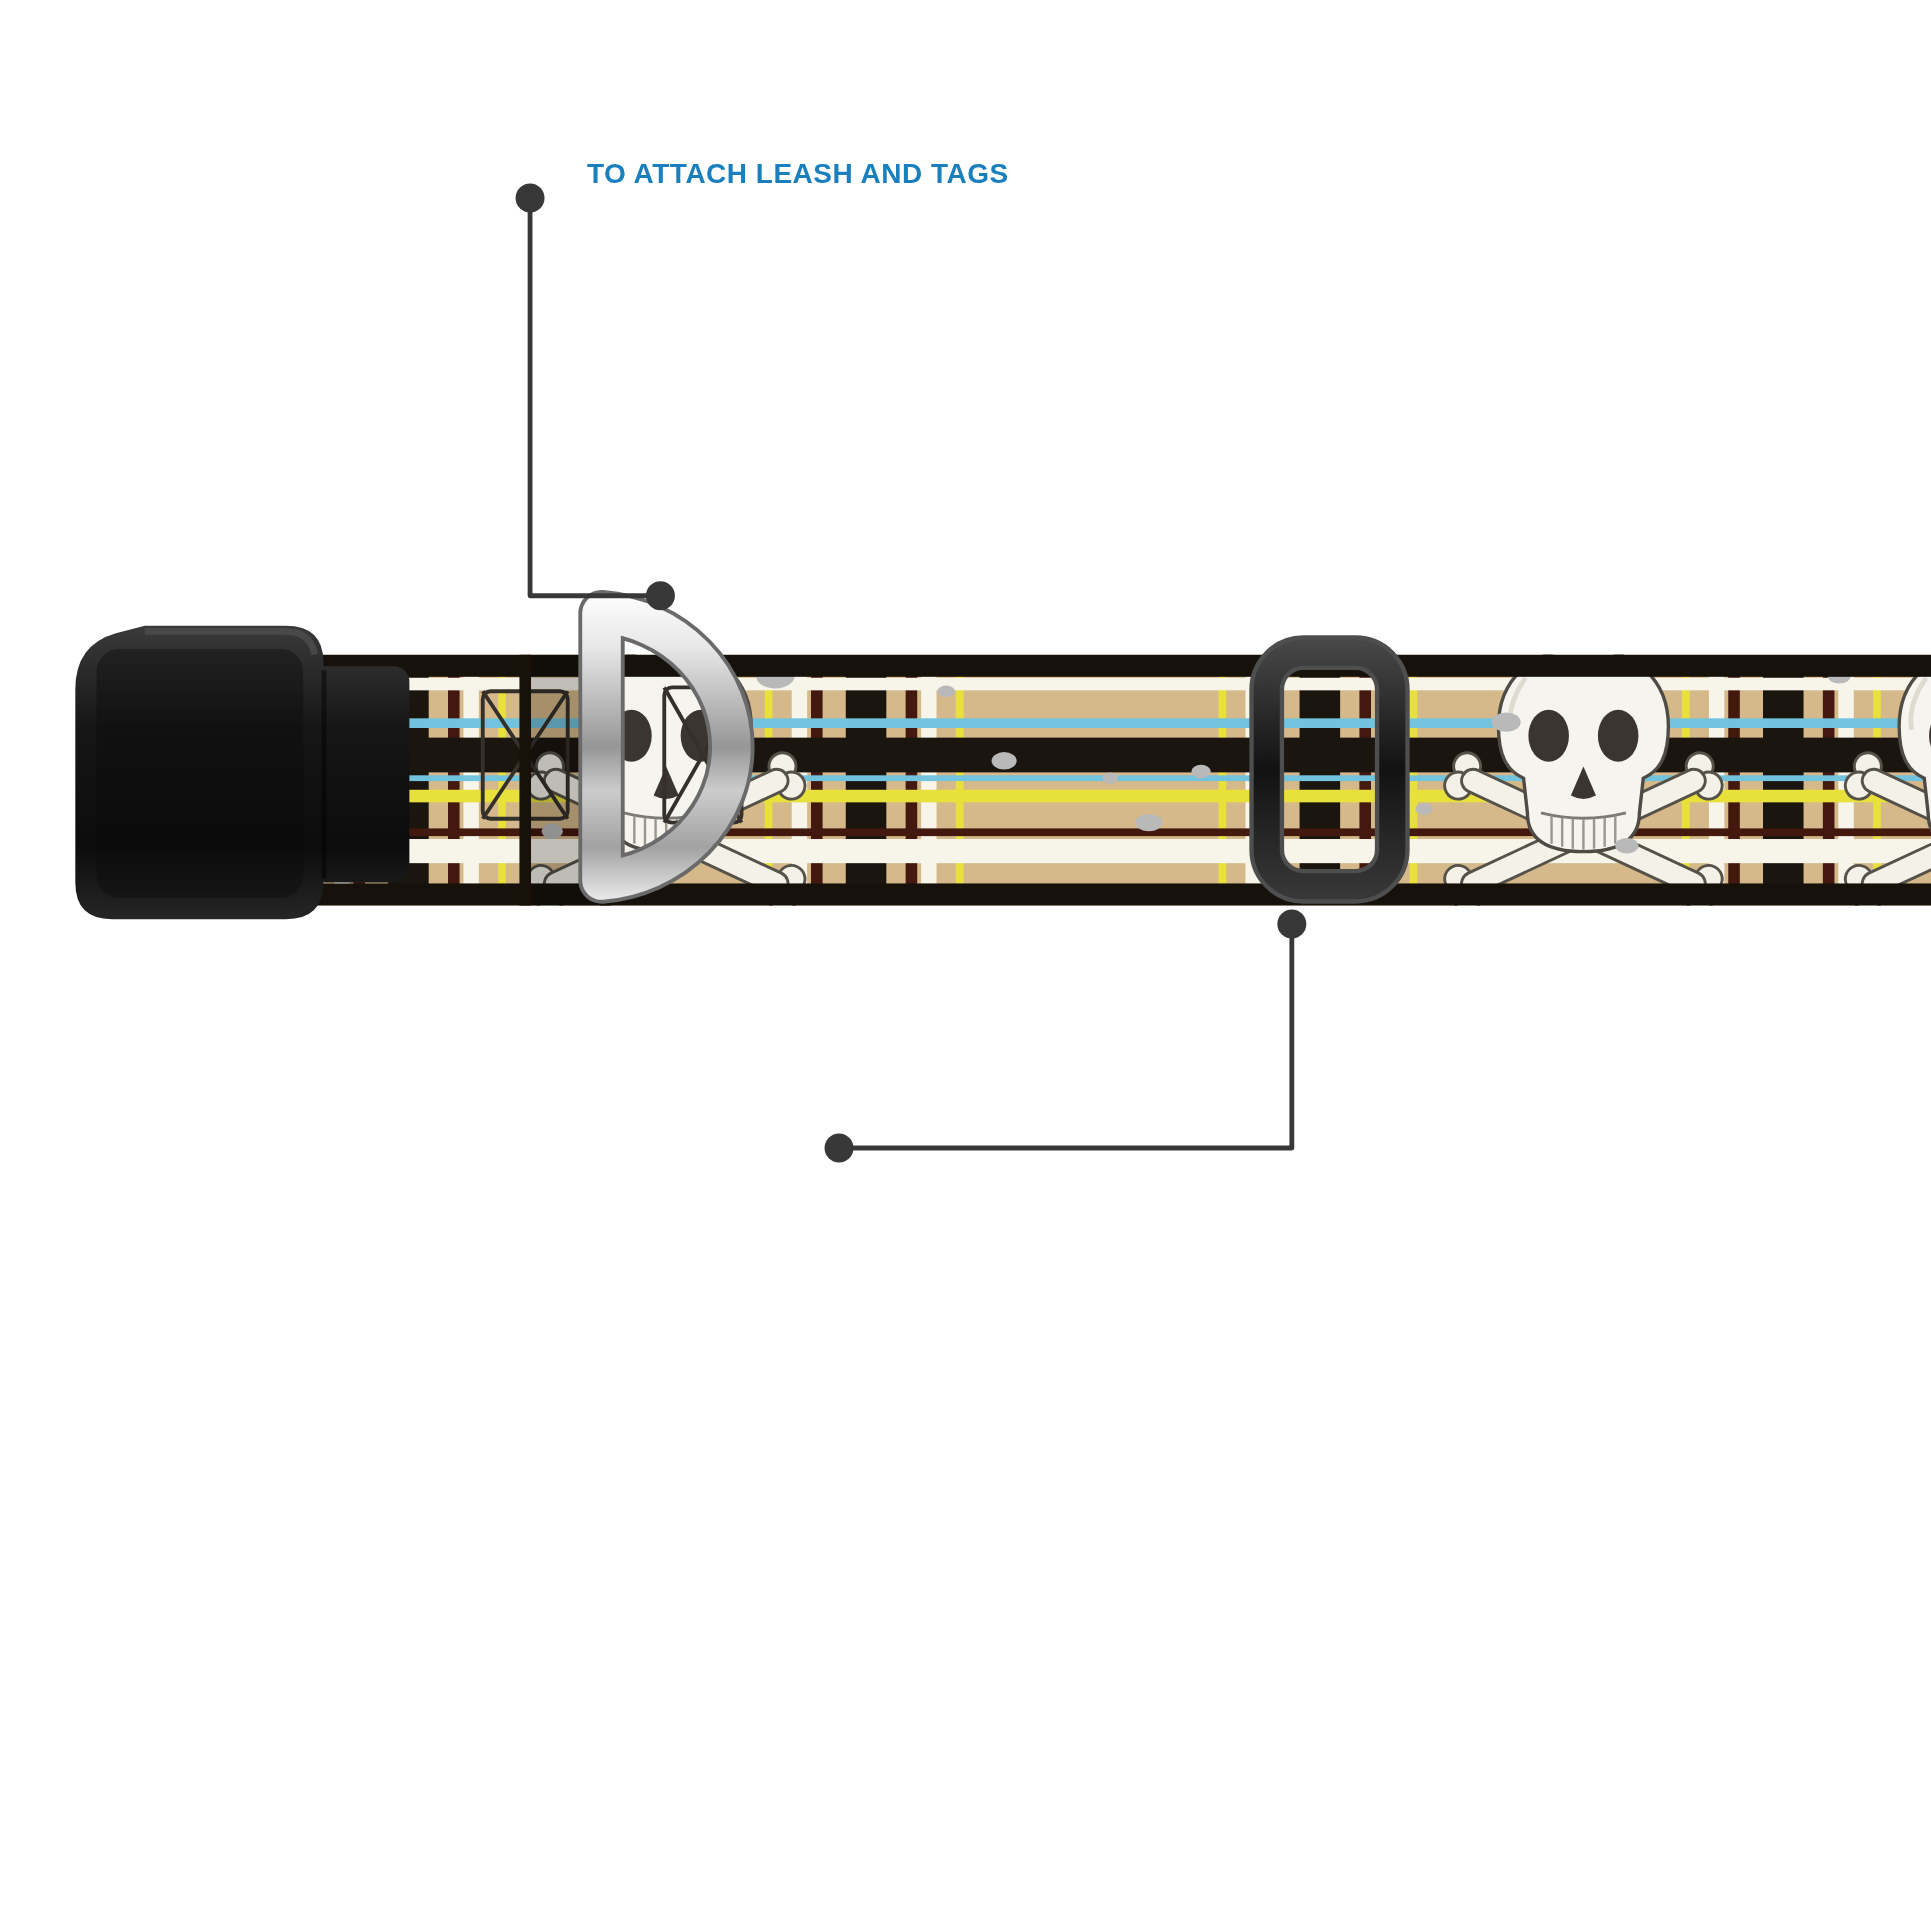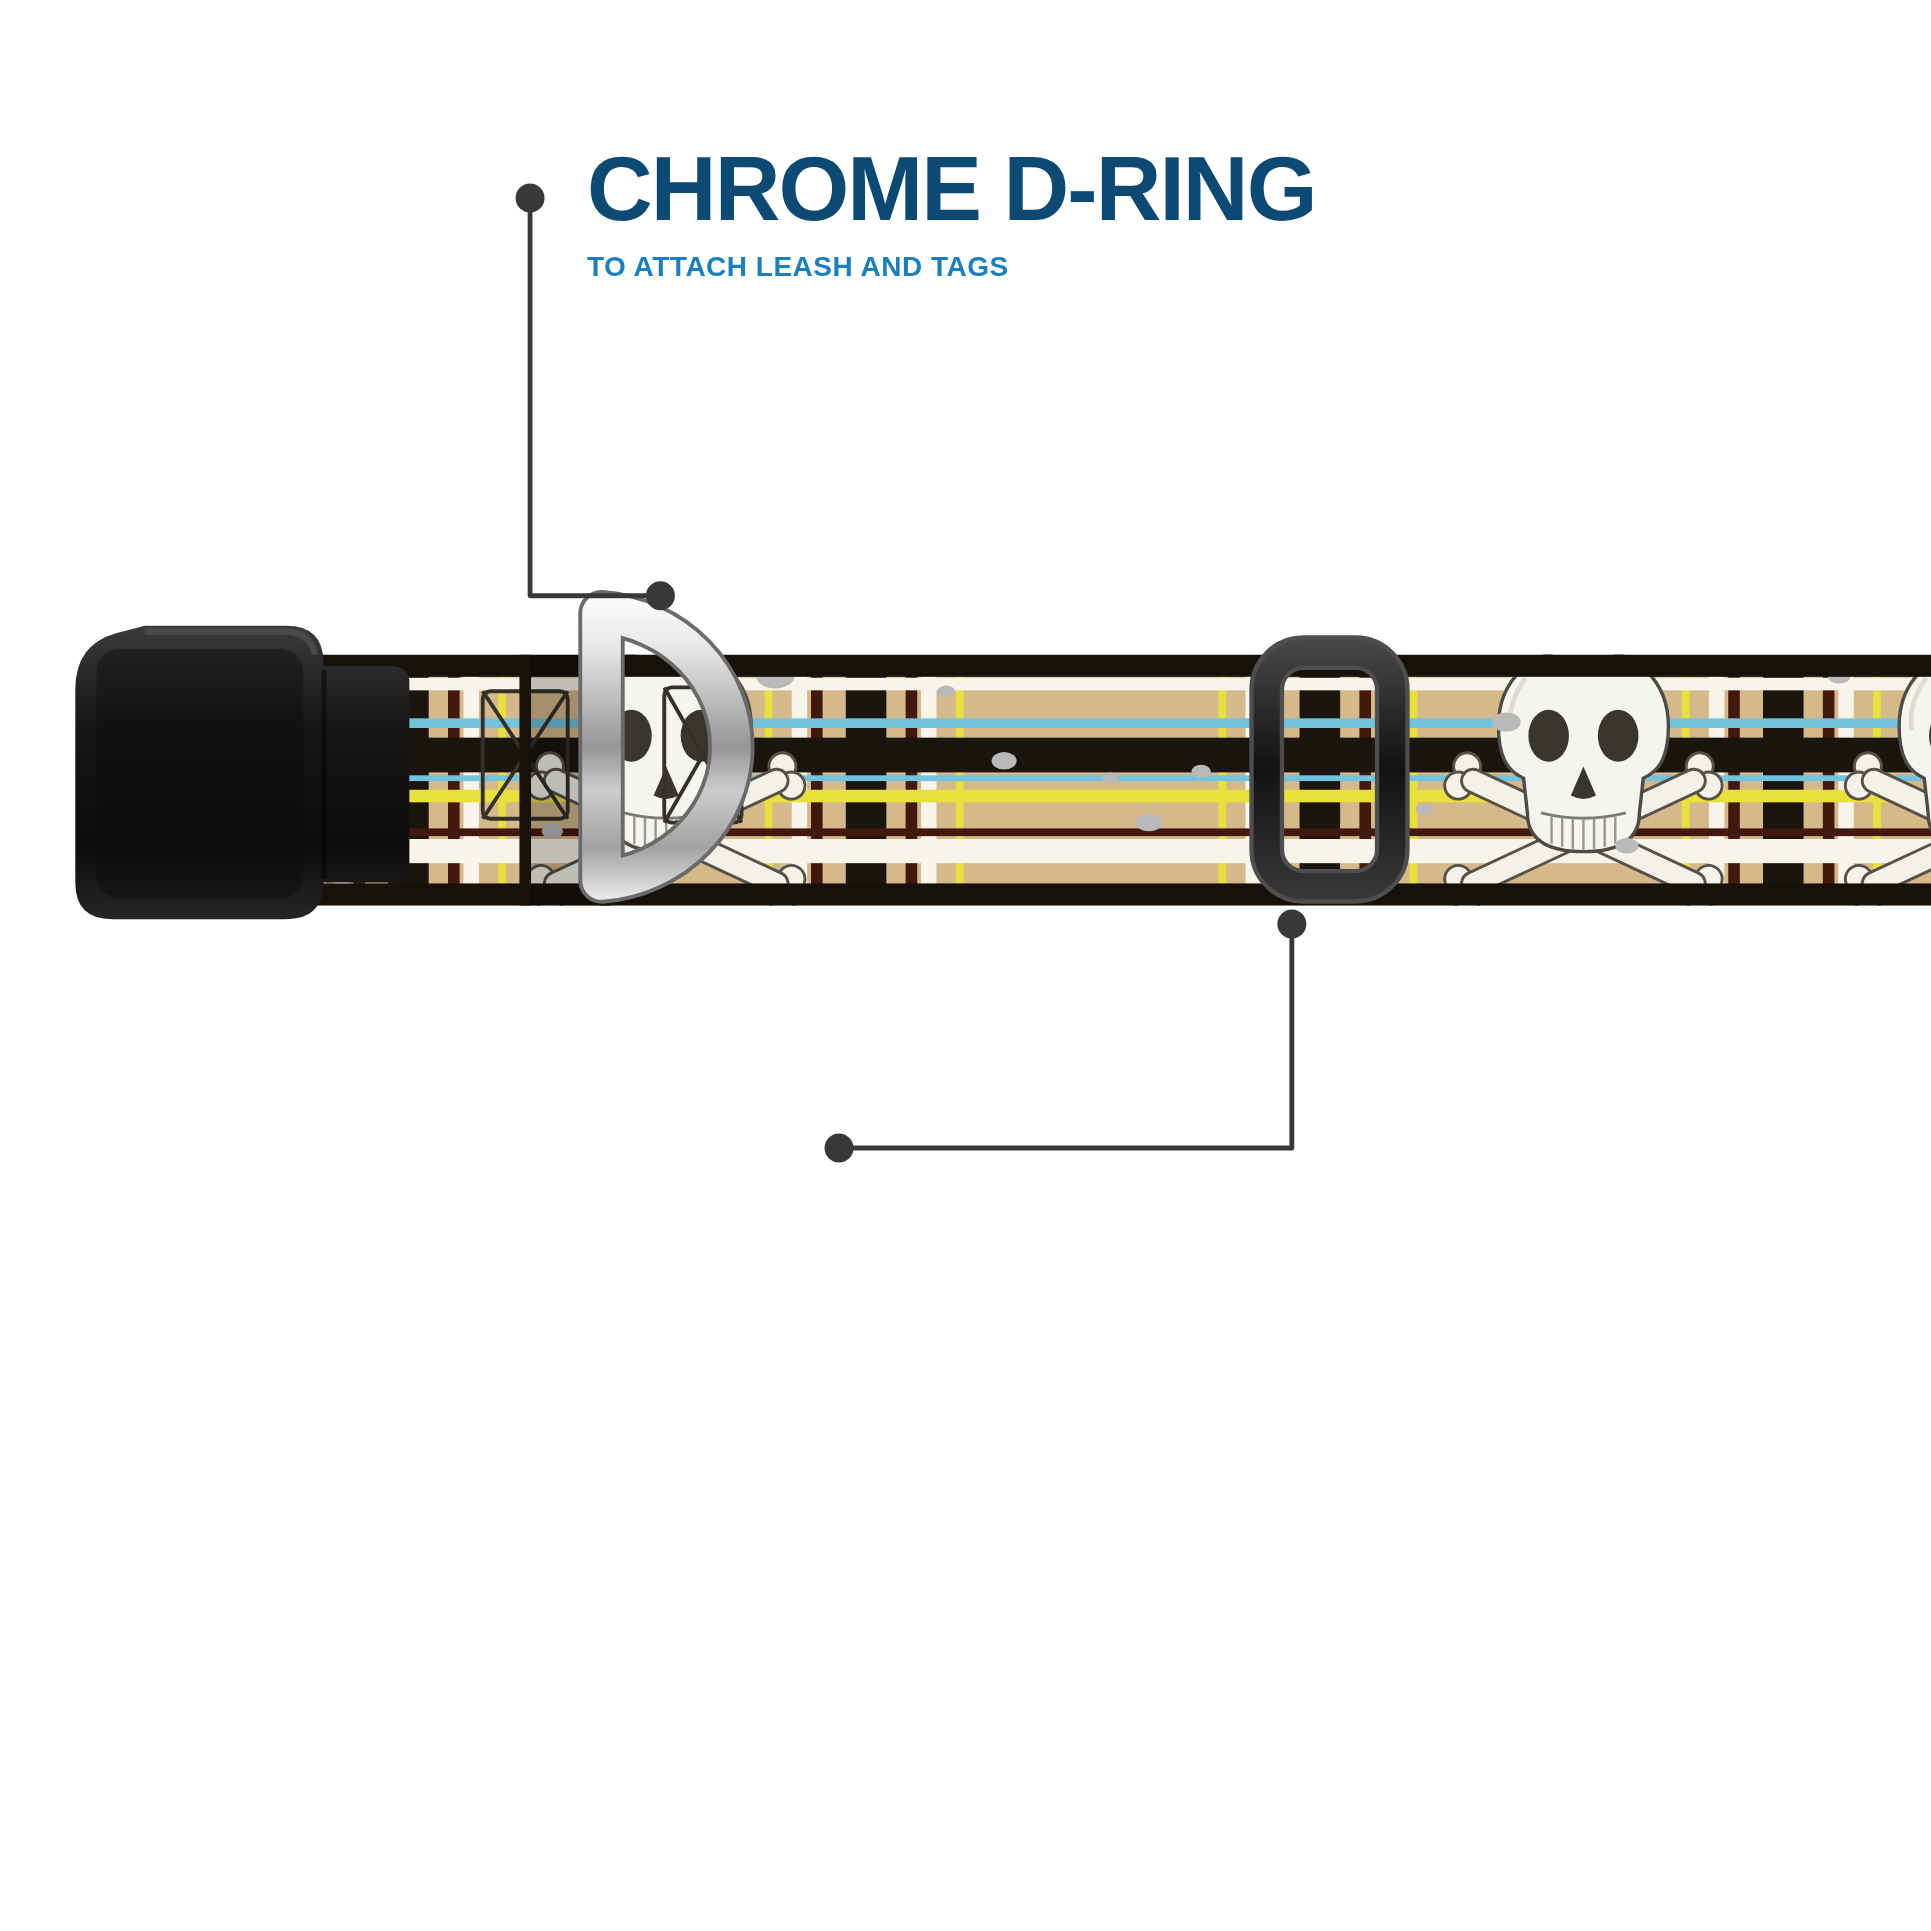--- a/index.html
+++ b/index.html
@@ -214,19 +214,18 @@
       <circle cx="684" cy="617" r="15" class="callout-dot"></circle>
     </g>
     <g>
       <polyline points="1338,957 1338,1189 869,1189" class="callout-stroke"></polyline>
       <circle cx="1338" cy="957" r="15" class="callout-dot"></circle>
       <circle cx="869" cy="1189" r="15" class="callout-dot"></circle>
     </g>
   </svg>
 
   <div id="callout-dring" class="callout">
-    <h1 class="title">CHROME D-RING</h1>
     <h2 class="subtitle">TO ATTACH LEASH AND TAGS</h2>
   </div>
 
 
 </div>
 
 
 </body></html>

